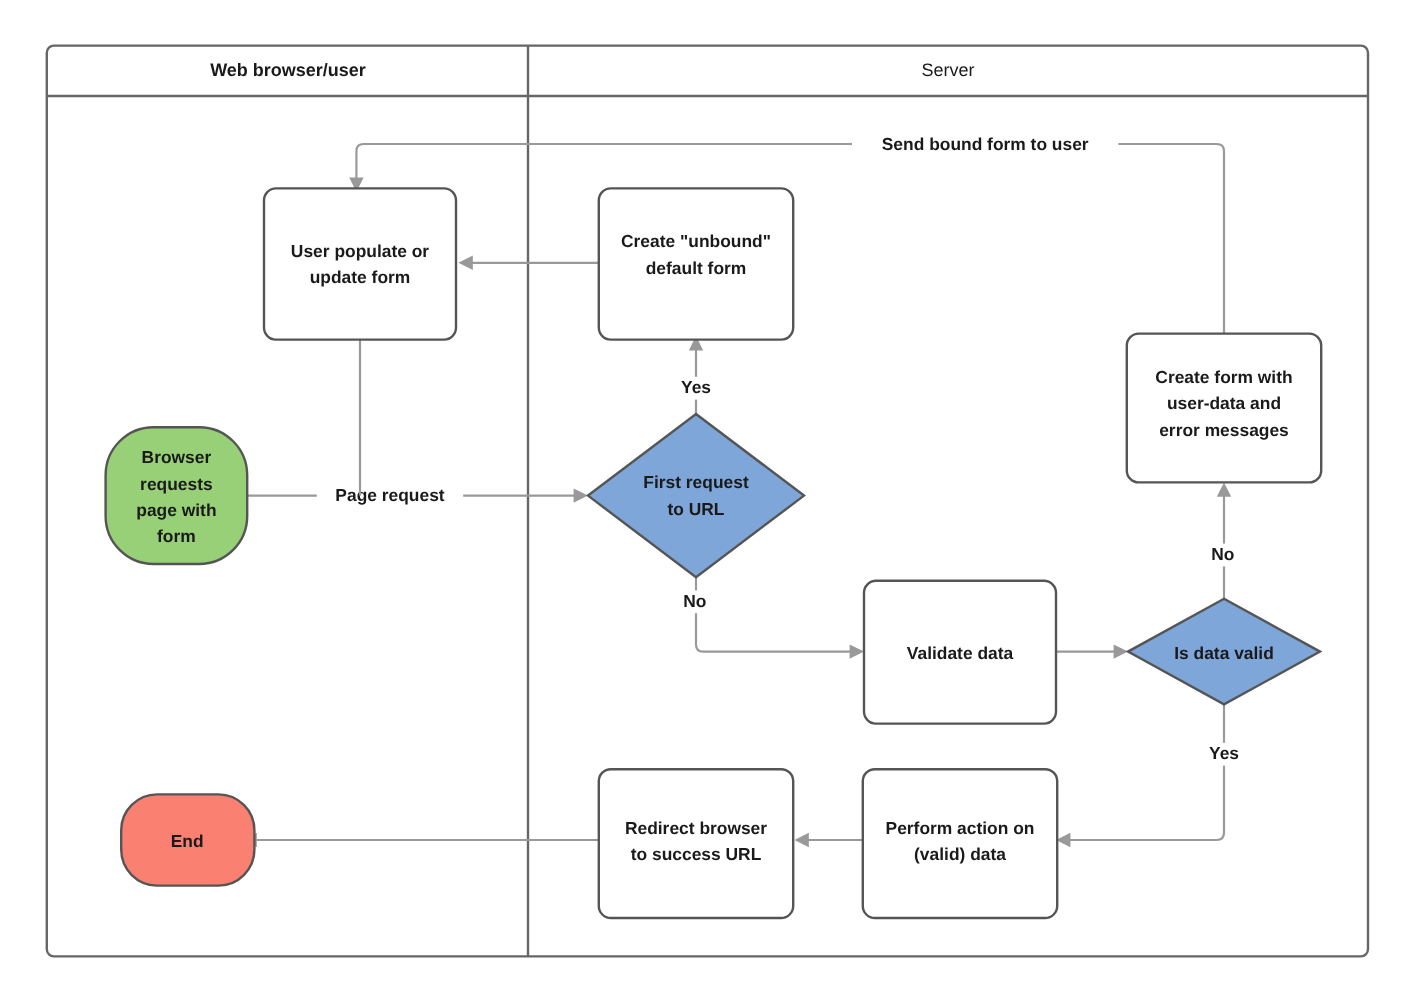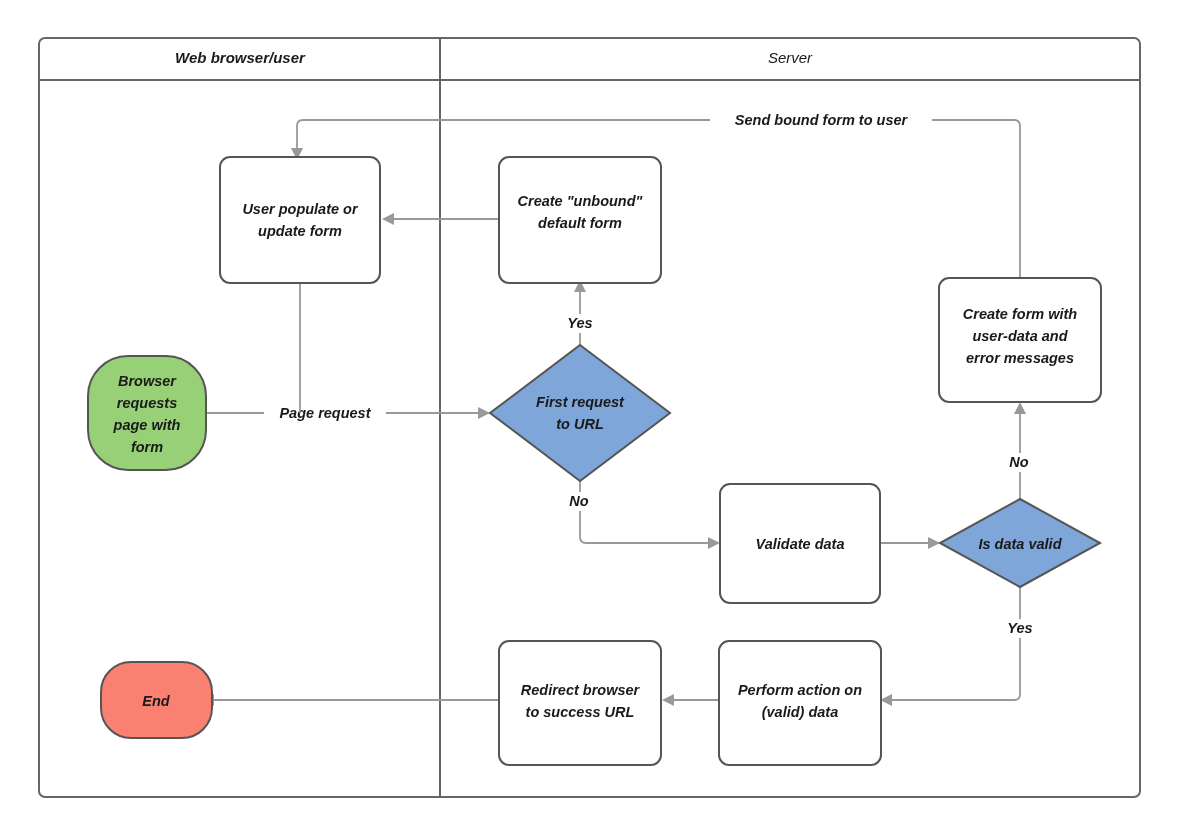--- a/index.html
+++ b/index.html
@@ -10,21 +10,20 @@
   body {
     width: 1180px;
     height: 840px;
     font-family: "Liberation Sans", sans-serif;
     overflow: hidden;
   }
   #diagram-root {
     position: relative;
     width: 992px;
     height: 840px;
-    font-style: italic;
   }
   svg#flow {
     display: block;
     width: 1180px;
     height: 840px;
   }
   .lane-frame {
     fill: none;
     stroke: #666666;
     stroke-width: 2;

